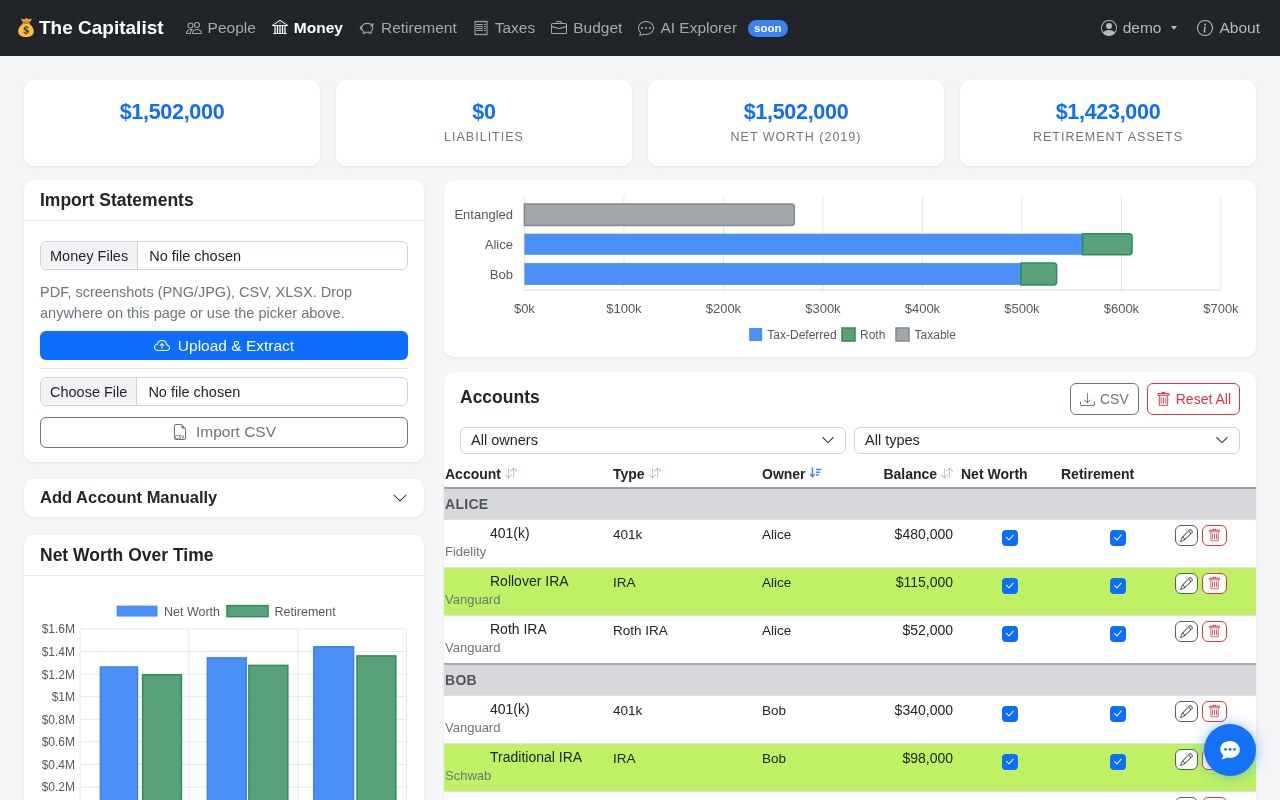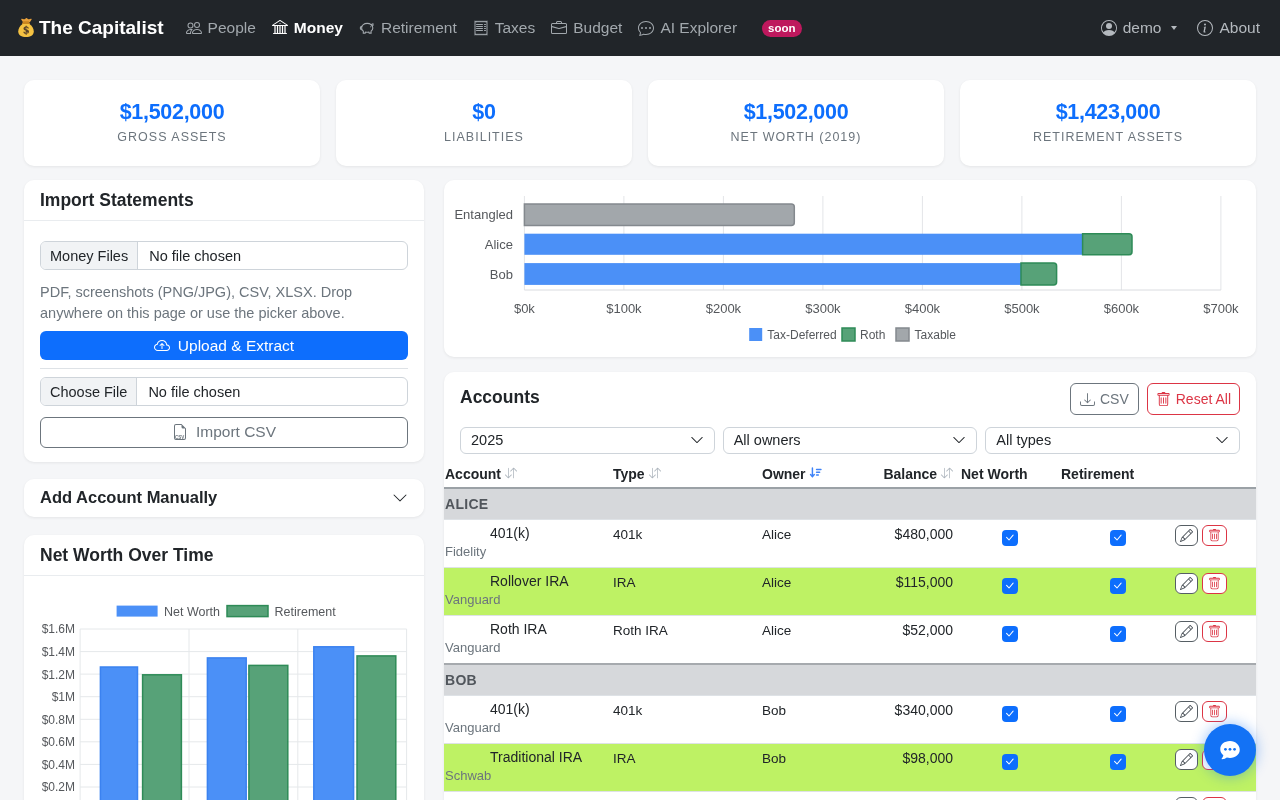--- a/index.html
+++ b/index.html
@@ -5,21 +5,21 @@
 * { margin:0; padding:0; box-sizing:border-box; }
 html,body { width:1280px; height:800px; overflow:hidden; }
 body { font-family:"Liberation Sans", sans-serif; background:#f5f6f8; color:#212529; }
 
 .nav { height:56px; background:#212529; display:flex; align-items:center; padding:0 12px 0 16px; }
 .brand { display:flex; align-items:center; gap:3px; color:#fff; font-size:19px; font-weight:bold; margin-right:14px; }
 .navlinks { display:flex; align-items:center; }
 .nl { display:flex; align-items:center; gap:6px; padding:8px 8px; color:#a2a8ad; font-size:15.5px; }
 .nl svg { flex:none; }
 .nl.active { color:#fff; font-weight:bold; }
-.soon { background:#be185d; color:#fff; font-size:11.5px; font-weight:bold; padding:2.5px 6px; border-radius:10px; margin-left:19px; }
+.soon { background:#3b82f6; color:#fff; font-size:11.5px; font-weight:bold; padding:2.5px 6px; border-radius:10px; margin-left:5px; }
 .navright { margin-left:auto; display:flex; align-items:center; } .navright .nl { color:#b4b9be; } .navright .caret { border-top-color:#b4b9be; }
 .caret { width:0; height:0; border-left:3.5px solid transparent; border-right:3.5px solid transparent; border-top:4.5px solid #a2a8ad; margin-left:4px; }
 
 .card { background:#fff; border-radius:10px; box-shadow:0 1px 3px rgba(0,0,0,.07); } .card > svg { display:block; }
 
 .stats { display:flex; gap:16px; padding:24px 24px 0 24px; }
 .stat { width:296px; height:86px; text-align:center; padding-top:16px; }
 .stat .v { color:#0d6efd; font-size:21.5px; font-weight:bold; line-height:27px; letter-spacing:-0.3px; margin-top:3px; }
 .stat .l { color:#6c757d; font-size:12.5px; letter-spacing:1px; margin-top:4px; }
 
@@ -109,21 +109,20 @@
     <div class="nl" style="margin-left:4px;"><svg width="16" height="16" viewBox="0 0 16 16" fill="currentColor">
           <path d="M8 15A7 7 0 1 1 8 1a7 7 0 0 1 0 14m0 1A8 8 0 1 0 8 0a8 8 0 0 0 0 16"></path>
           <path d="m8.93 6.588-2.29.287-.082.38.45.083c.294.07.352.176.288.469l-.738 3.468c-.194.897.105 1.319.808 1.319.545 0 1.178-.252 1.465-.598l.088-.416c-.2.176-.492.246-.686.246-.275 0-.375-.193-.304-.533zM9 4.5a1 1 0 1 1-2 0 1 1 0 0 1 2 0"></path>
         </svg>About</div>
   </div>
 </div>
 
 <div class="stats">
   <div class="card stat">
       <div class="v">$1,502,000</div>
-      <div class="l">GROSS ASSETS</div>
     </div>
   <div class="card stat">
       <div class="v">$0</div>
       <div class="l">LIABILITIES</div>
     </div>
   <div class="card stat">
       <div class="v">$1,502,000</div>
       <div class="l">NET WORTH (2019)</div>
     </div>
   <div class="card stat">
@@ -242,23 +241,20 @@
                 <path d="M.5 9.9a.5.5 0 0 1 .5.5v2.5a1 1 0 0 0 1 1h12a1 1 0 0 0 1-1v-2.5a.5.5 0 0 1 1 0v2.5a2 2 0 0 1-2 2H2a2 2 0 0 1-2-2v-2.5a.5.5 0 0 1 .5-.5"></path>
                 <path d="M7.646 11.854a.5.5 0 0 0 .708 0l3-3a.5.5 0 0 0-.708-.708L8.5 10.293V1.5a.5.5 0 0 0-1 0v8.793L5.354 8.146a.5.5 0 1 0-.708.708z"></path>
               </svg>CSV</button>
           <button class="btn-reset"><svg width="15" height="15" viewBox="0 0 16 16" fill="currentColor">
                 <path d="M5.5 5.5A.5.5 0 0 1 6 6v6a.5.5 0 0 1-1 0V6a.5.5 0 0 1 .5-.5m2.5 0a.5.5 0 0 1 .5.5v6a.5.5 0 0 1-1 0V6a.5.5 0 0 1 .5-.5m3 .5a.5.5 0 0 0-1 0v6a.5.5 0 0 0 1 0z"></path>
                 <path d="M14.5 3a1 1 0 0 1-1 1H13v9a2 2 0 0 1-2 2H5a2 2 0 0 1-2-2V4h-.5a1 1 0 0 1-1-1V2a1 1 0 0 1 1-1H6a1 1 0 0 1 1-1h2a1 1 0 0 1 1 1h3.5a1 1 0 0 1 1 1zM4.118 4 4 4.059V13a1 1 0 0 0 1 1h6a1 1 0 0 0 1-1V4.059L11.882 4zM2.5 3h11V2h-11z"></path>
               </svg>Reset All</button>
         </div>
       </div>
       <div class="filters">
-        <div class="sel">2025<svg width="14" height="14" viewBox="0 0 16 16" fill="#212529">
-              <path fill-rule="evenodd" d="M1.646 4.646a.5.5 0 0 1 .708 0L8 10.293l5.646-5.647a.5.5 0 0 1 .708.708l-6 6a.5.5 0 0 1-.708 0l-6-6a.5.5 0 0 1 0-.708"></path>
-            </svg></div>
         <div class="sel">All owners<svg width="14" height="14" viewBox="0 0 16 16" fill="#212529">
               <path fill-rule="evenodd" d="M1.646 4.646a.5.5 0 0 1 .708 0L8 10.293l5.646-5.647a.5.5 0 0 1 .708.708l-6 6a.5.5 0 0 1-.708 0l-6-6a.5.5 0 0 1 0-.708"></path>
             </svg></div>
         <div class="sel">All types<svg width="14" height="14" viewBox="0 0 16 16" fill="#212529">
               <path fill-rule="evenodd" d="M1.646 4.646a.5.5 0 0 1 .708 0L8 10.293l5.646-5.647a.5.5 0 0 1 .708.708l-6 6a.5.5 0 0 1-.708 0l-6-6a.5.5 0 0 1 0-.708"></path>
             </svg></div>
       </div>
       <table class="acct">
         <colgroup>
             <col style="width:168px">

